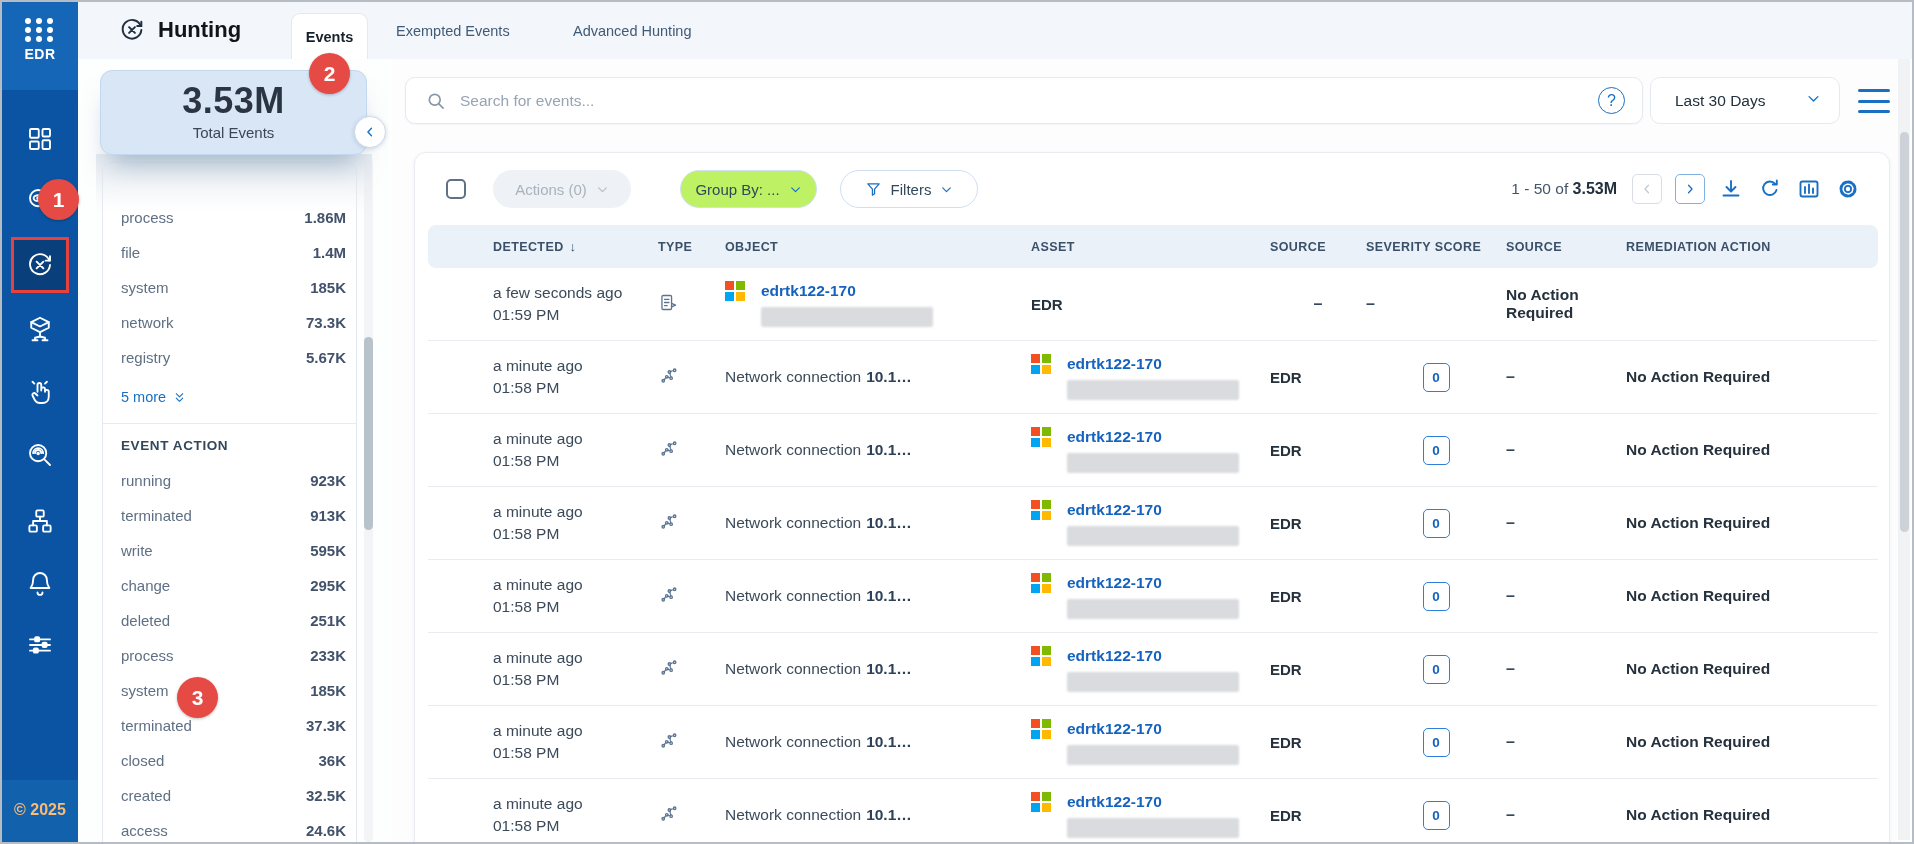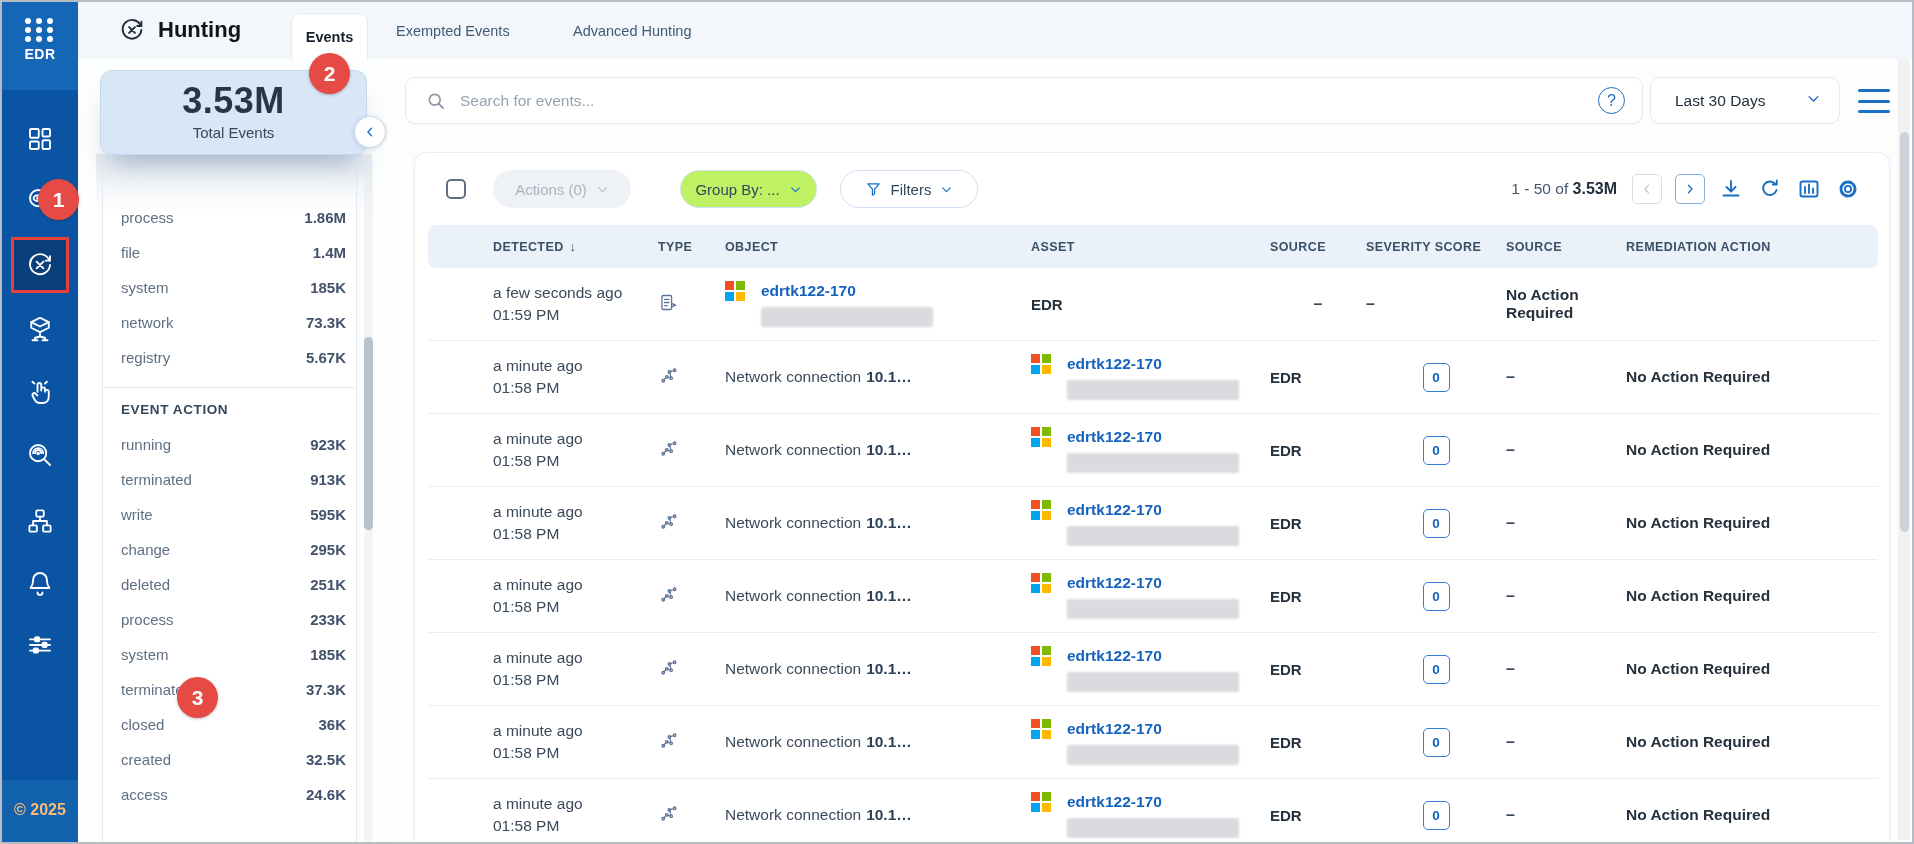--- a/index.html
+++ b/index.html
@@ -280,20 +280,26 @@
   <li>
     <span class="fl-label">network</span>
     <span class="fl-value">73.3K</span>
   </li>
 
   <li>
     <span class="fl-label">registry</span>
     <span class="fl-value">5.67K</span>
   </li>
 </ul>
+      <div id="more-link">
+        <span>5 more</span>
+        <svg viewBox="0 0 24 24">
+            <path d="M6 5 l6 6 6-6 M6 13 l6 6 6-6"></path>
+          </svg>
+      </div>
       <div id="filter-divider"></div>
       <div id="action-title">EVENT ACTION</div>
       <ul class="flist" id="action-list">
   <li>
     <span class="fl-label">running</span>
     <span class="fl-value">923K</span>
   </li>
 
   <li>
     <span class="fl-label">terminated</span>

